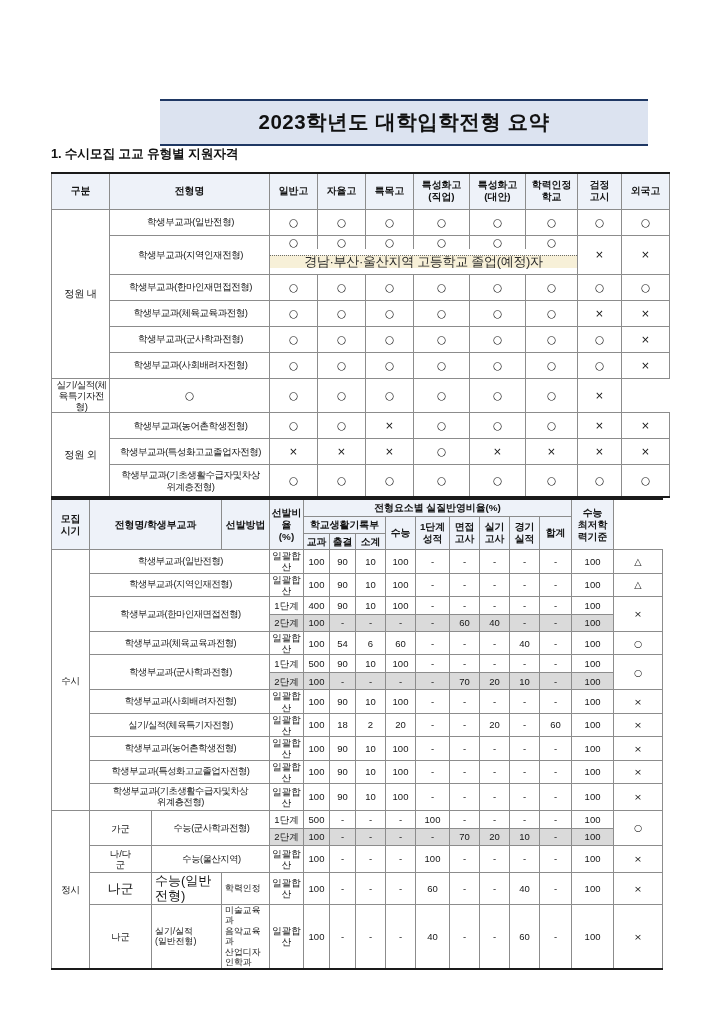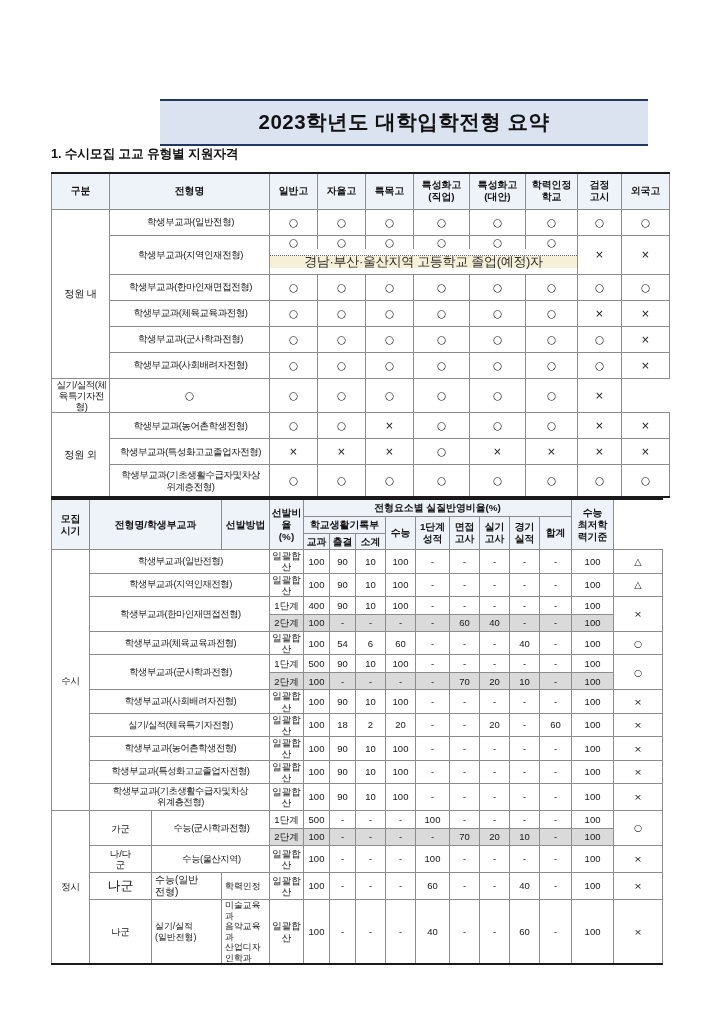--- a/index.html
+++ b/index.html
@@ -593,21 +593,21 @@
           <td style="height: 26px;">100</td>
           <td style="height: 26px;">-</td>
           <td style="height: 26px;">-</td>
           <td style="height: 26px;">-</td>
           <td style="height: 26px;">-</td>
           <td style="height: 26px;">100</td>
           <td class="mark" style="height: 26px;">×</td>
         </tr>
         <tr>
           <td style="font-size: 13px; height: 26px;">나군</td>
-          <td class="two-line" style="font-size: 10px; text-align: left; padding-left: 3px; height: 26px;">수능(일반<br>전형)</td>
+          <td class="two-line" style="font-size: 13px; text-align: left; padding-left: 3px; height: 26px;">수능(일반<br>전형)</td>
           <td class="two-line" style="font-size: 8.9px; text-align: left; padding-left: 3px; height: 26px;">학력인정</td>
           <td style="height: 26px;">일괄합산</td>
           <td style="height: 26px;">100</td>
           <td style="height: 26px;">-</td>
           <td style="height: 26px;">-</td>
           <td style="height: 26px;">-</td>
           <td style="height: 26px;">60</td>
           <td style="height: 26px;">-</td>
           <td style="height: 26px;">-</td>
           <td style="height: 26px;">40</td>

